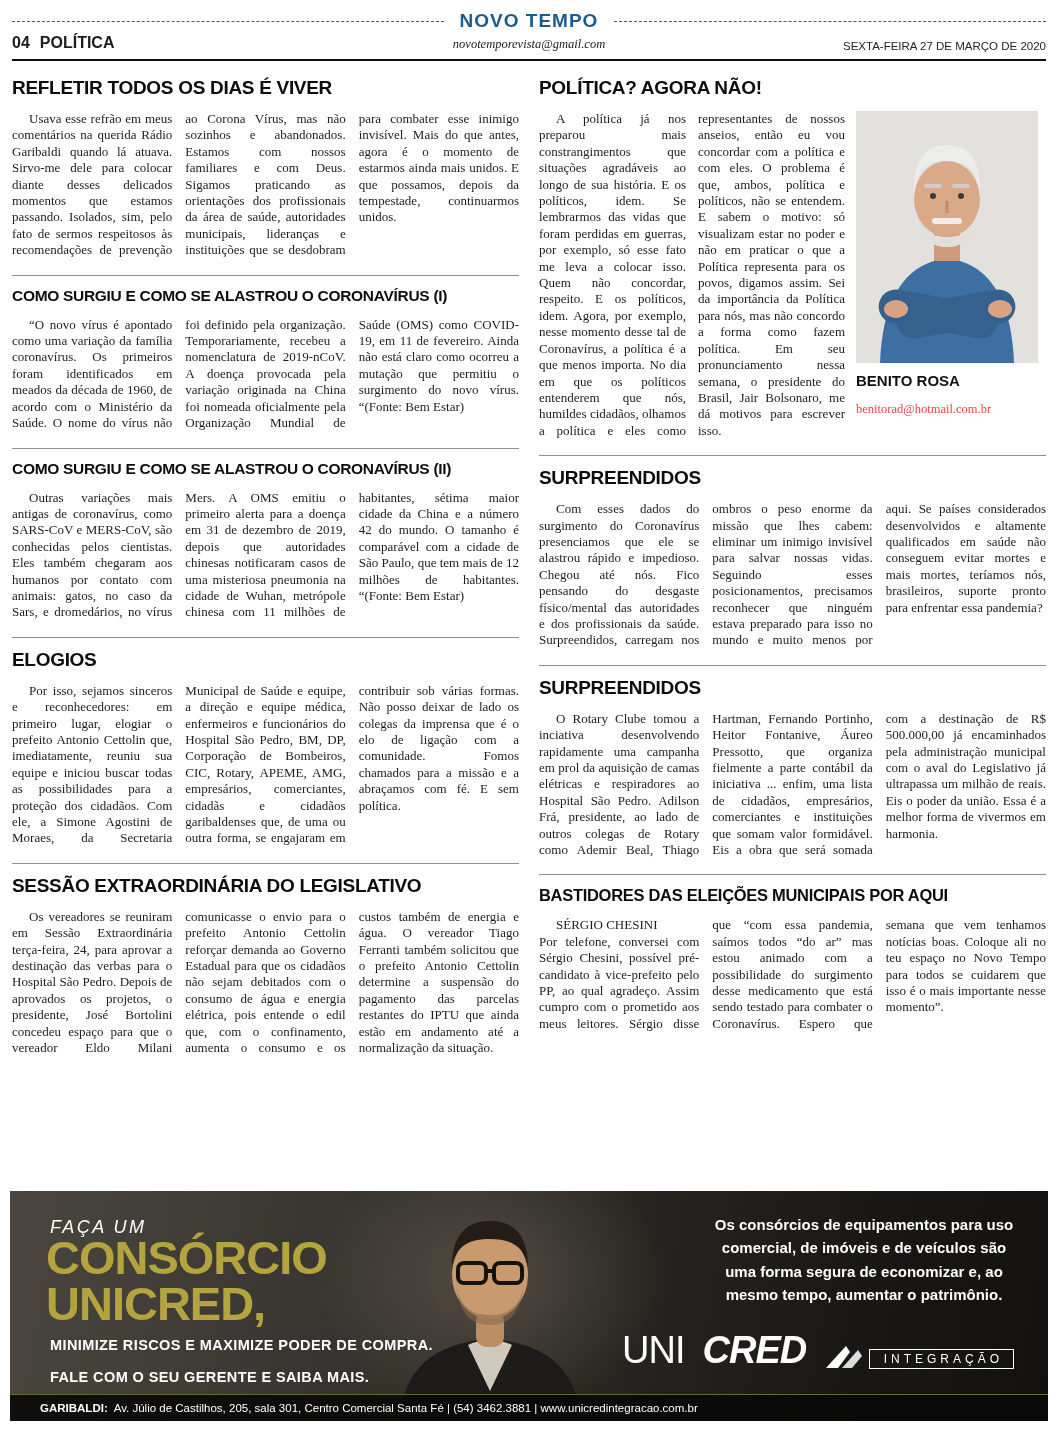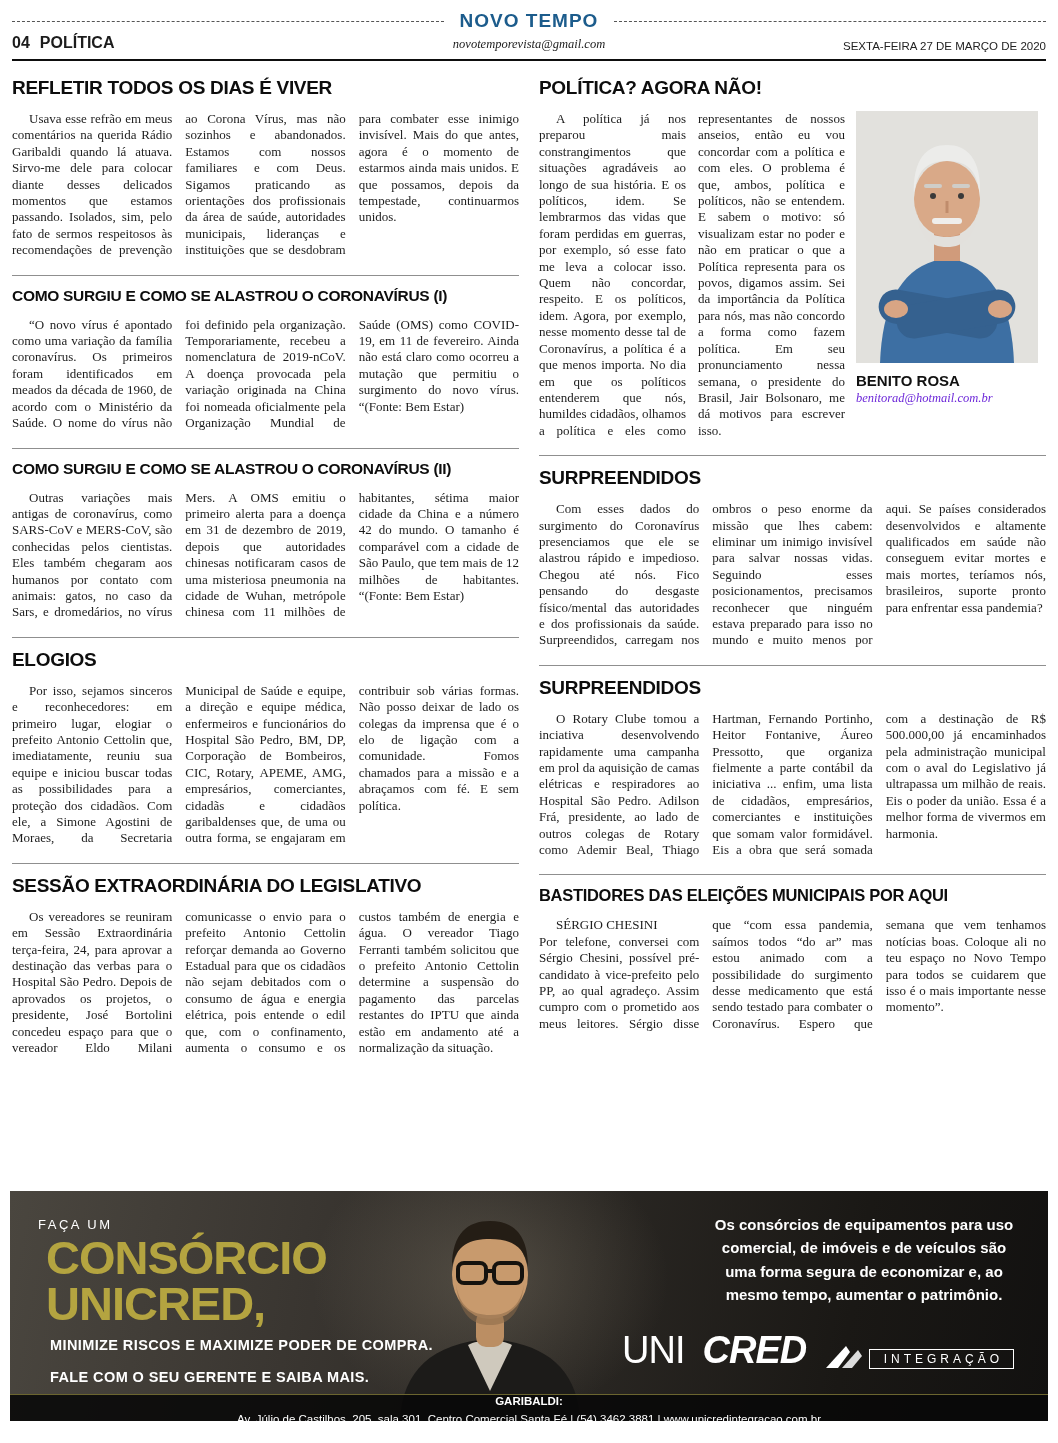--- a/index.html
+++ b/index.html
@@ -61,42 +61,42 @@
   
   .politica-flex { display:flex; gap:11px; }
   .politica-text { flex:1; min-width:0; }
   .author-card { width:190px; flex:none; }
   .author-photo { width:182px; height:252px; background:#e6e5e1; overflow:hidden; }
   .author-photo svg { display:block; }
   .author-name {
     font-family:"Liberation Sans", sans-serif; font-weight:700;
     font-size:15px; margin-top:9px; color:#111;
   }
-  .author-email { font-style:italic; font-size:12.5px; margin-top:2px; color:#6d28d9; }
+  .author-email { font-size:12.5px; margin-top:13px; color:#ef4444; }
 
   
   .ad {
     position:absolute; left:10px; right:10px; bottom:22px; height:230px;
     background:#262420; overflow:hidden; color:#fff;
     font-family:"Liberation Sans", sans-serif;
   }
   .ad-bg { position:absolute; inset:0;
     background:linear-gradient(100deg,#4a463f 0%,#3a3631 28%,#2a2723 55%,#1a1815 80%,#121110 100%); }
   .ad-bg::after { content:""; position:absolute; left:300px; top:0; width:360px; height:100%;
     background:radial-gradient(ellipse at 50% 38%, rgba(170,158,135,0.28), transparent 70%); }
   .ad-man { position:absolute; left:330px; top:2px; }
-  .ad-kicker { position:absolute; left:28px; top:26px; font-size:13px; letter-spacing:2.5px; font-weight:400; }
+  .ad-kicker { position:absolute; left:40px; top:26px; font-size:18px; letter-spacing:2.5px; font-weight:400;font-style:italic; }
   .ad-title { position:absolute; left:36px; top:44px; color:#b4a440; font-weight:800;
     font-size:47px; line-height:46px; letter-spacing:-1px; }
   .ad-sub { position:absolute; left:40px; top:146px; font-size:14.5px; font-weight:700; letter-spacing:0.4px; }
   .ad-cta { position:absolute; left:40px; top:178px; font-size:14.5px; font-weight:700; letter-spacing:0.4px; }
   .ad-bar {
     position:absolute; left:0; right:0; bottom:0; height:27px;
     background:rgba(8,8,8,0.88); border-top:1px solid #6b652f;
-    display:flex; align-items:center; padding:0 30px; font-size:11.5px; gap:6px; white-space:nowrap;flex-direction:column;
+    display:flex; align-items:center; padding:0 30px; font-size:11.5px; gap:6px; white-space:nowrap;
   }
   .ad-bar .lbl { font-weight:700; }
   .ad-pitch { position:absolute; right:28px; top:22px; width:312px; text-align:center;
     font-weight:700; font-size:15px; line-height:1.55; }
   .ad-brand { position:absolute; right:34px; top:138px; text-align:right; }
   .brand-word { font-size:38px; letter-spacing:-1px; color:#fff; display:inline-flex; align-items:flex-end; gap:18px; }
   .brand-uni { font-weight:400; }
   .brand-cred { font-weight:800; font-style:italic; }
   .brand-sub { display:inline-block; margin-top:6px; font-size:12px; letter-spacing:4px;
     border:1px solid #fff; padding:2px 10px 2px 14px; }

